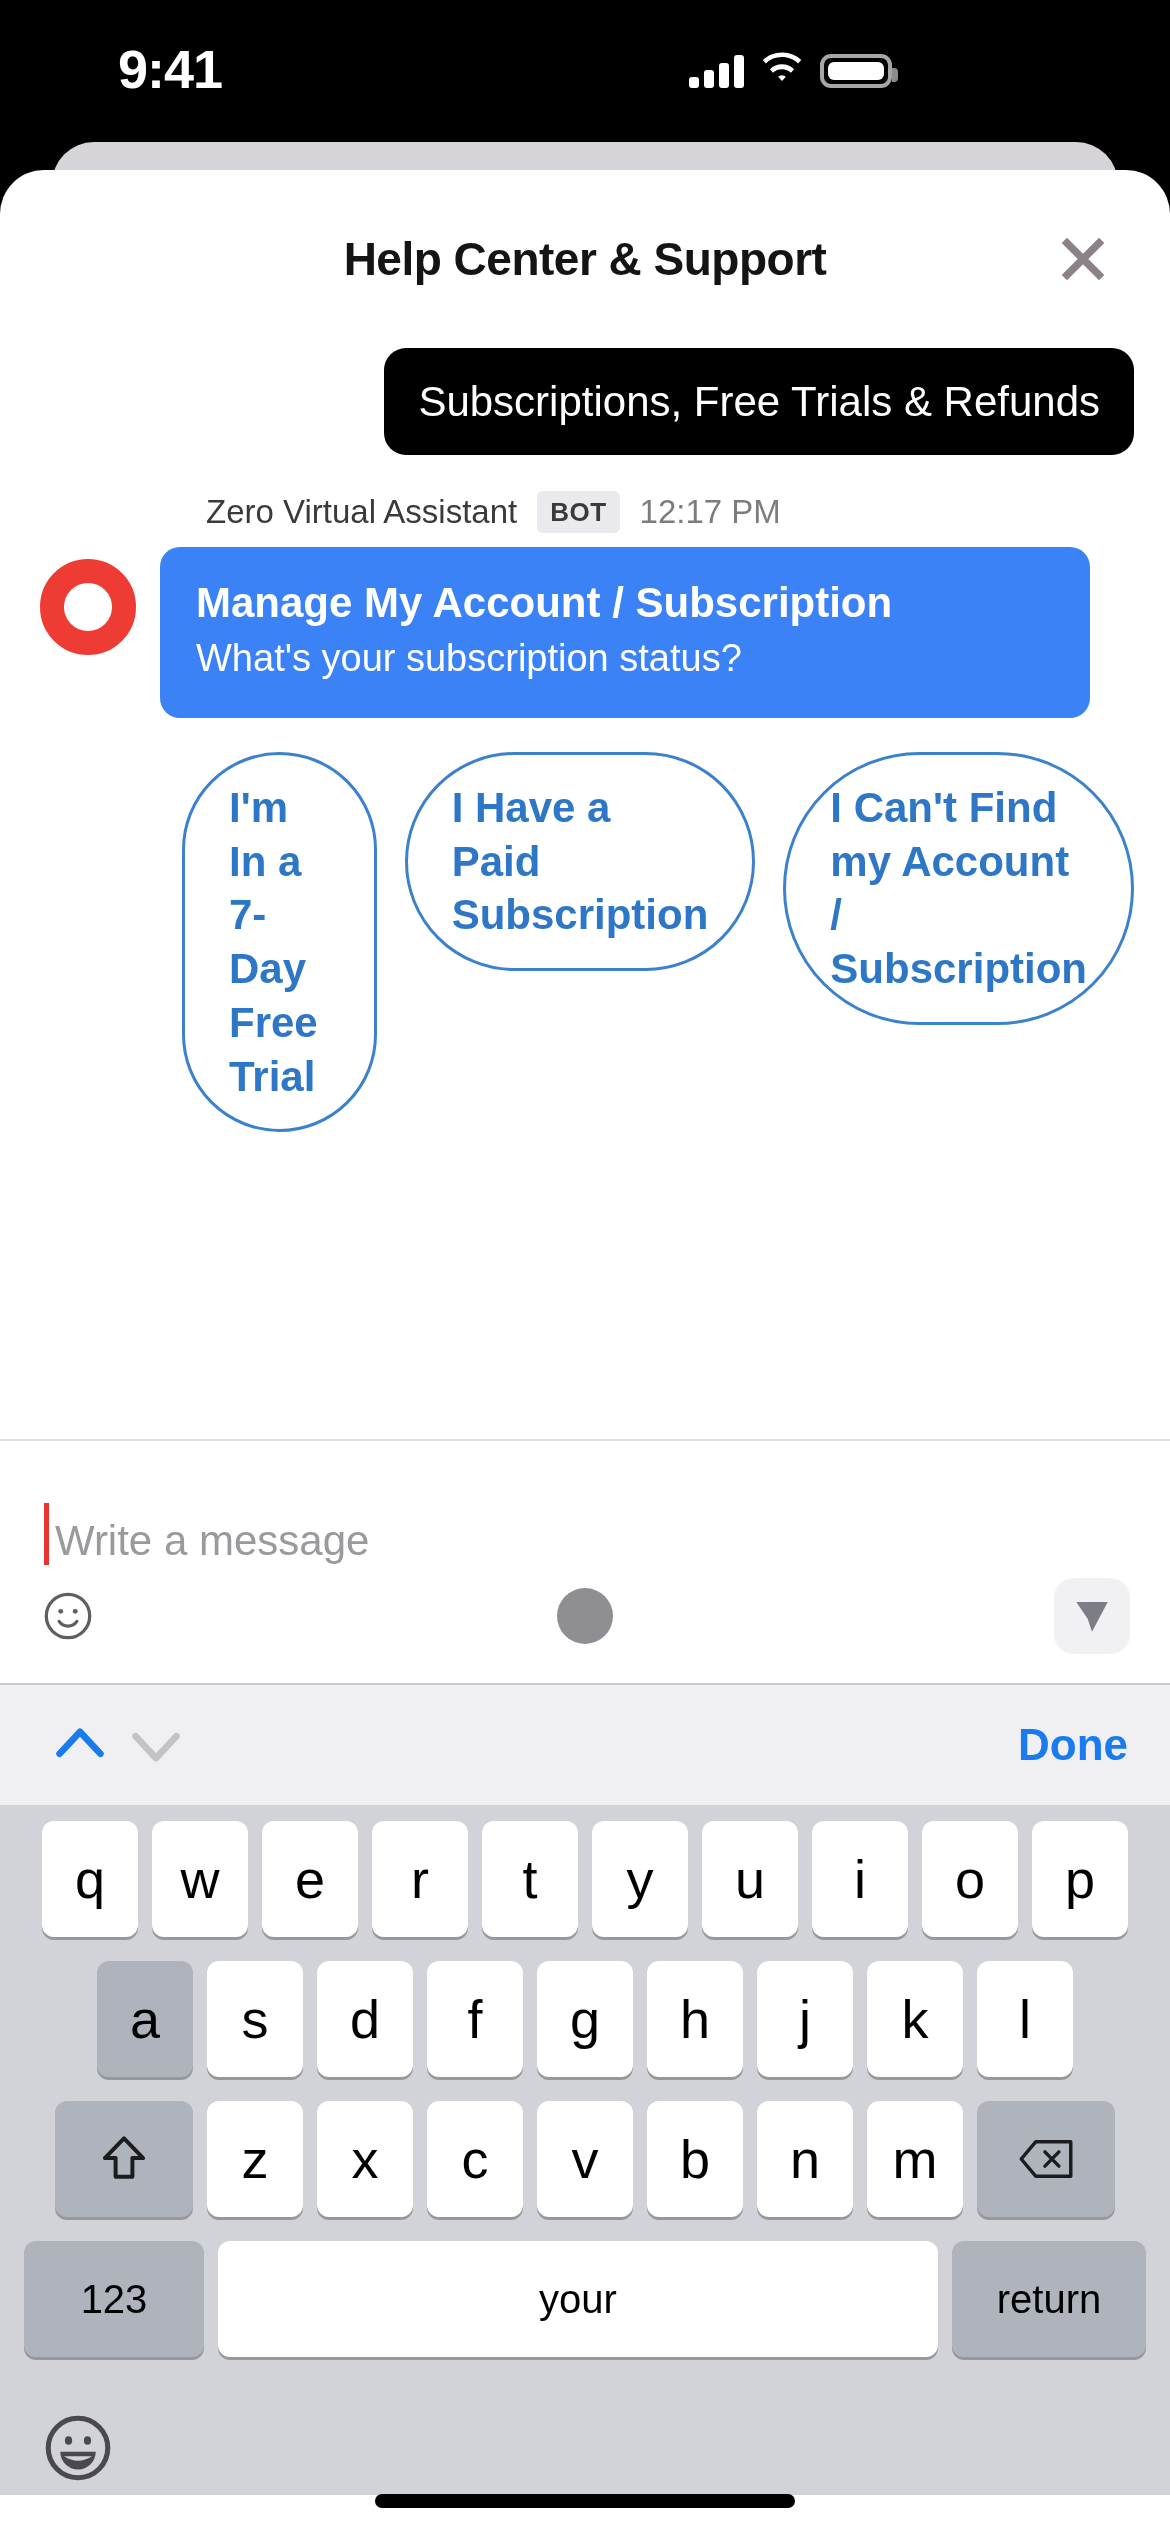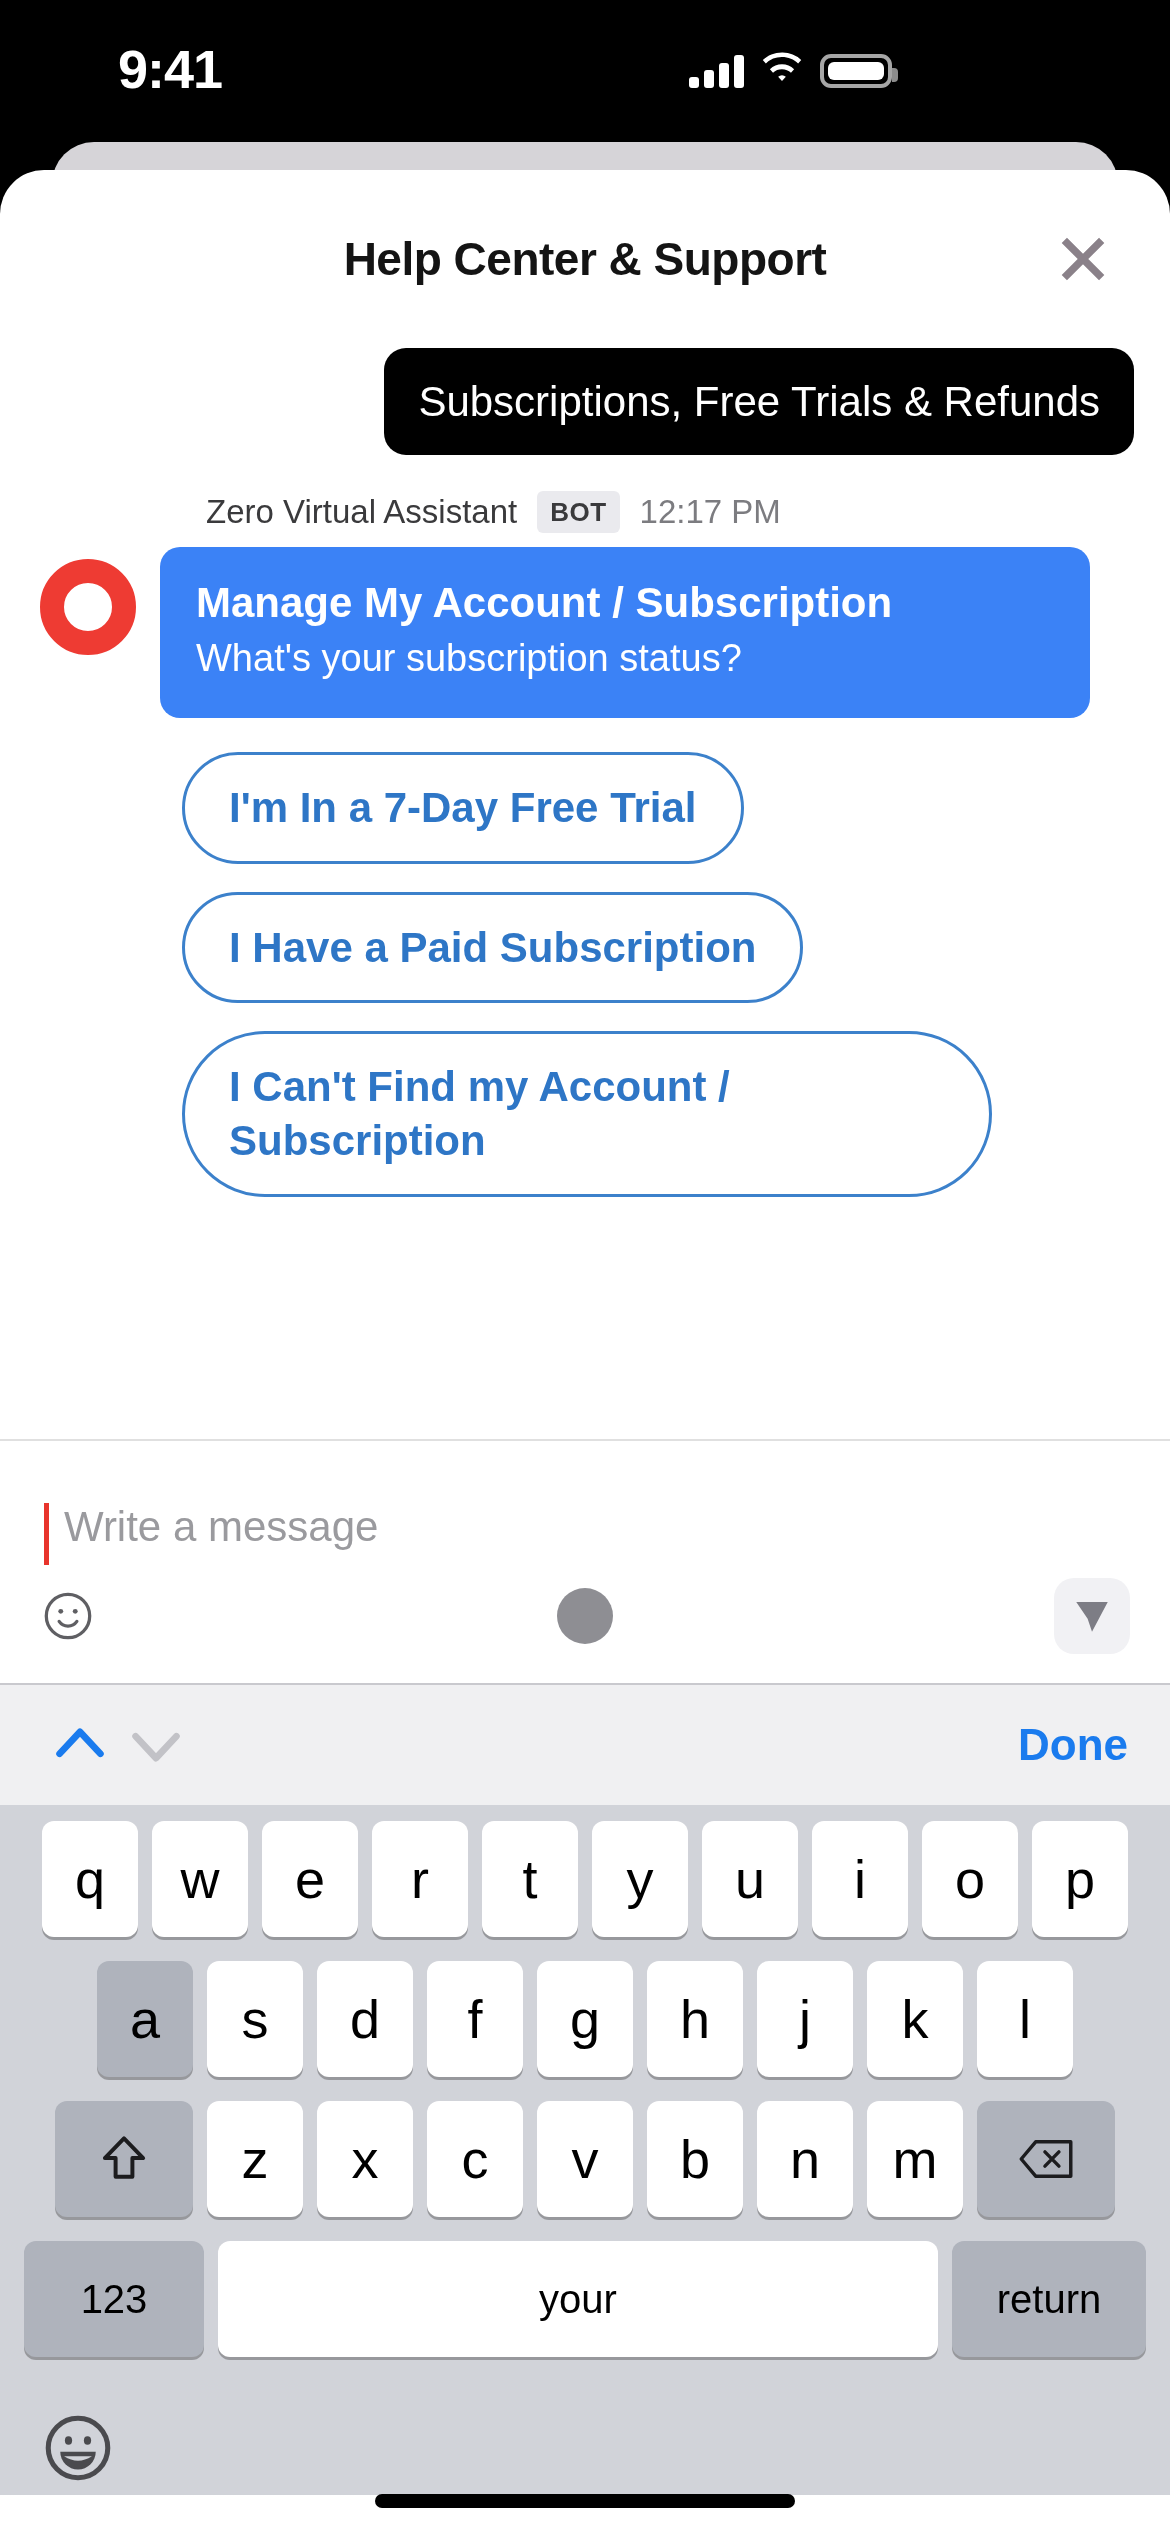--- a/index.html
+++ b/index.html
@@ -100,33 +100,33 @@
     flex: 0 0 auto; width: 96px; height: 96px; margin-top: 12px;
     border-radius: 50%; border: 24px solid #EE3B33; background:#fff;
   }
   .bubble-bot {
     background: #3b82f6; color:#fff; border-radius: 20px;
     padding: 30px 36px 34px; max-width: 930px; flex: 1 1 auto;
   }
   .bubble-bot .b-title { font-size: 42px; font-weight: 700; line-height:1.22; }
   .bubble-bot .b-sub   { font-size: 38px; font-weight: 400; line-height:1.3; margin-top: 6px; }
 
-  .replies { padding: 34px 36px 0 182px; display:flex; flex-direction:column; gap: 28px; align-items:flex-start; }
+  .replies { padding: 34px 36px 0 182px; display:flex; flex-direction:row; gap: 28px; align-items:flex-start; }
   .reply {
     border: 3px solid #3C81CB; color: #2E76C6; background: #fff;
     border-radius: 999px; padding: 26px 44px;
     font-size: 42px; font-weight: 700; line-height: 1.28;
     max-width: 900px; text-align: left;
   }
 
   
   .composer { position: relative; background:#fff; height: 242px; }
   .composer-input {
     position: relative; padding: 62px 40px 0 44px;
-    display: flex; align-items: flex-start; gap: 9px;
+    display: flex; align-items: flex-end;
   }
   .caret { width: 5px; height: 62px; background: #E8342C; margin-right: 6px; }
   .placeholder { font-size: 42px; color: #9a9a9e; }
   .composer-actions {
     position: absolute; left: 0; right: 0; bottom: 32px; height: 70px;
     display: flex; align-items: center; padding: 0 40px;
   }
   .smiley { width: 56px; height: 56px; }
   .dot-attach {
     position:absolute; left: 50%; transform: translateX(-50%);

